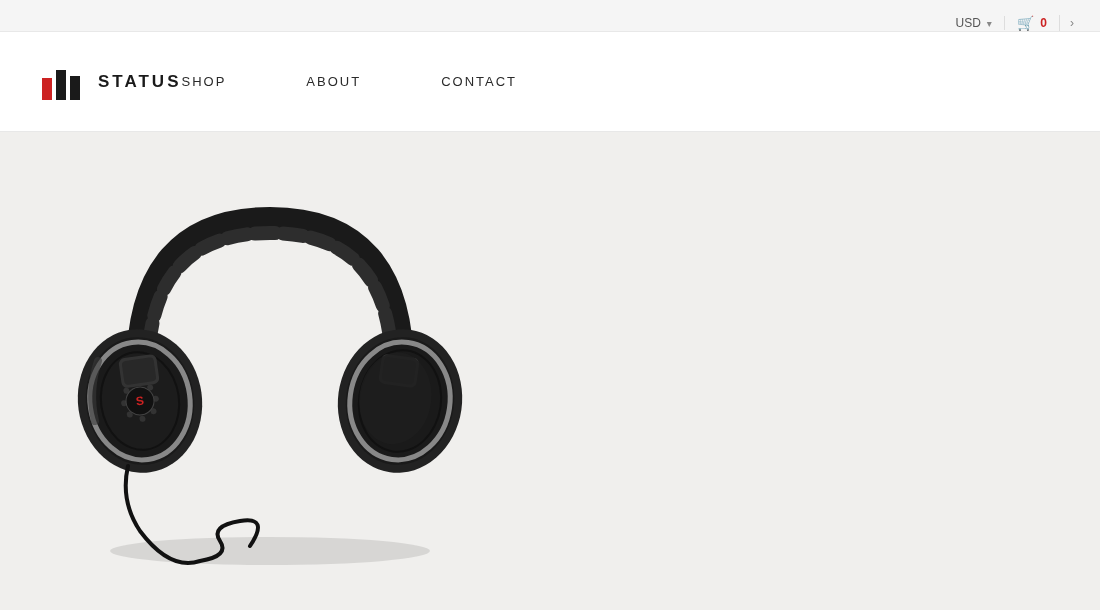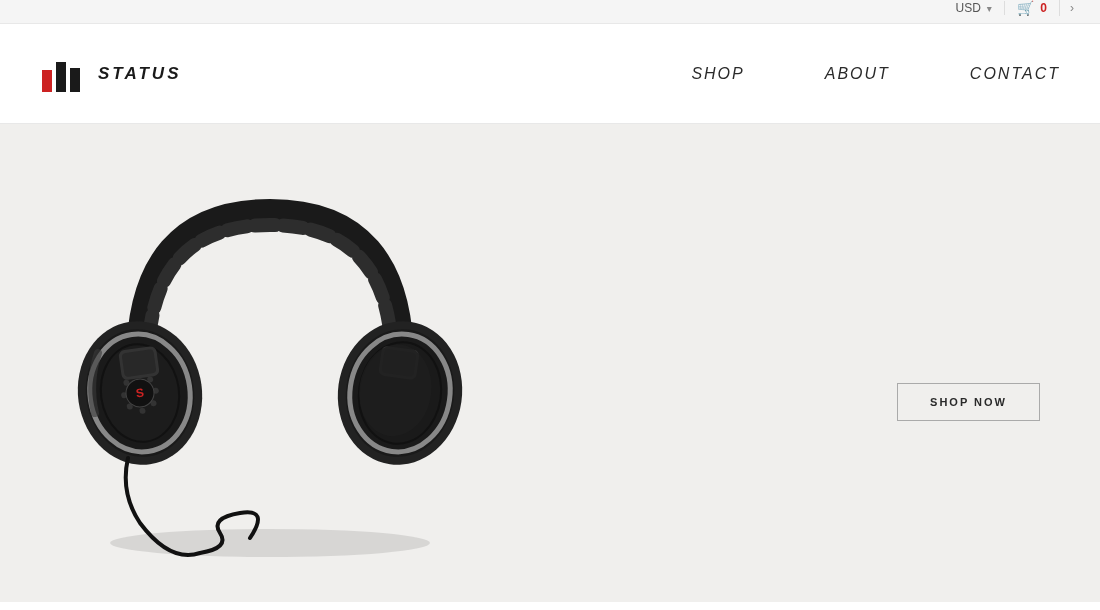--- a/index.html
+++ b/index.html
@@ -12,23 +12,23 @@
       font-family: 'Helvetica Neue', Helvetica, Arial, sans-serif;
       background: #fff;
       width: 1100px;
       height: 610px;
       overflow: hidden;
     }
 
     
     .utility-bar {
       background: #f5f5f5;
-      height: 24px;
-      display: flex;
-      align-items: flex-start;
+      height: 32px;
+      display: flex;
+      align-items: flex-end;
       justify-content: flex-end;
       padding: 0 16px;
       border-bottom: 1px solid #e8e8e8;
     }
 
     .utility-bar-inner {
       display: flex;
       align-items: center;
       gap: 0;
     }
@@ -76,25 +76,23 @@
       color: #888;
       font-size: 12px;
       cursor: pointer;
     }
 
     
     .main-header {
       height: 100px;
       display: flex;
       align-items: center;
-      justify-content: space-between;
       padding: 0 40px;
       border-bottom: 1px solid #e8e8e8;
       background: #fff;
-      font-style: italic;
     }
 
     .logo-area {
       display: flex;
       align-items: center;
       gap: 14px;
       cursor: pointer;
     }
 
     .logo-icon {
@@ -110,21 +108,21 @@
       text-transform: uppercase;
     }
 
     .main-nav {
       display: flex;
       align-items: center;
       gap: 80px;
     }
 
     .nav-item {
-      font-size: 16px;
+      font-size: 13px;
       font-weight: 500;
       letter-spacing: 2px;
       color: #2a2a2a;
       text-transform: uppercase;
       cursor: pointer;
       text-decoration: none;
     }
 
     
     .hero {
@@ -281,16 +279,15 @@
 
       <ellipse cx="355" cy="238" rx="36" ry="46" fill="#1e1e1e" transform="rotate(8,360,240)" opacity="0.8"></ellipse>
 
     </svg>
   </div>
 
   <div class="hero-content">
     <h1 class="hero-headline">
       <br>
     </h1>
-    <button class="shop-now-btn">SHOP NOW</button>
   </div>
 
 </section>
 
 </body></html>

